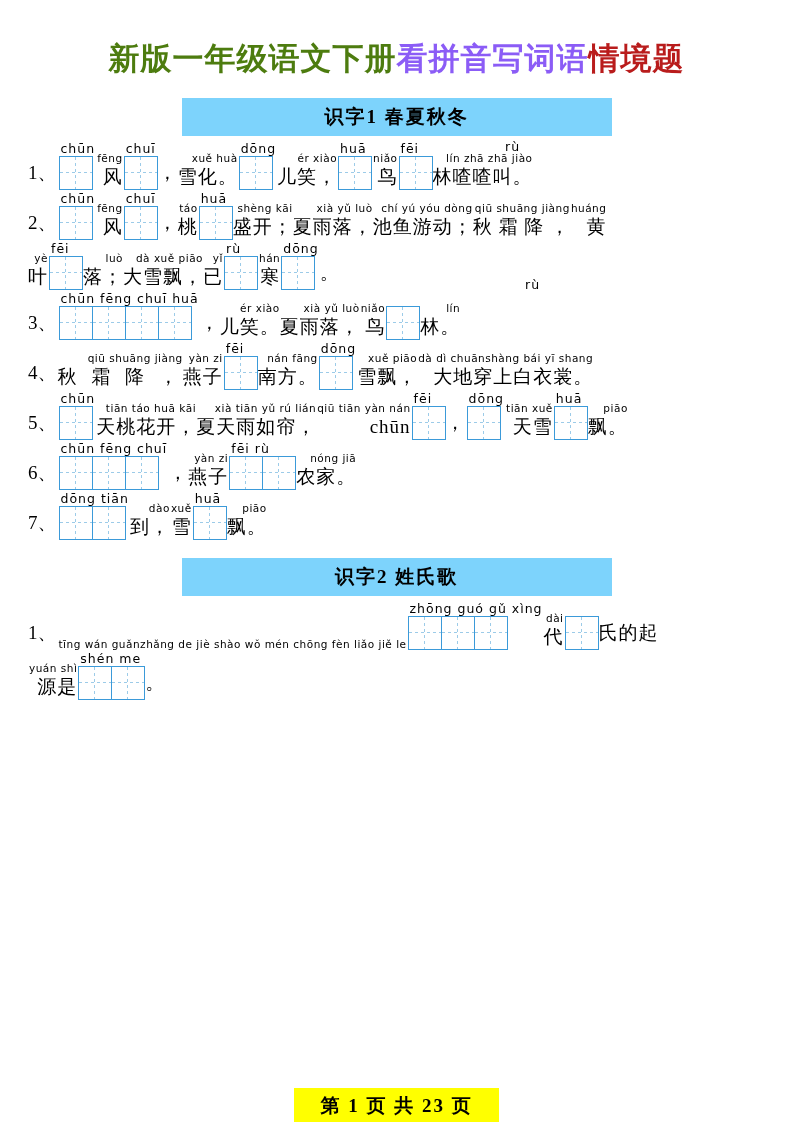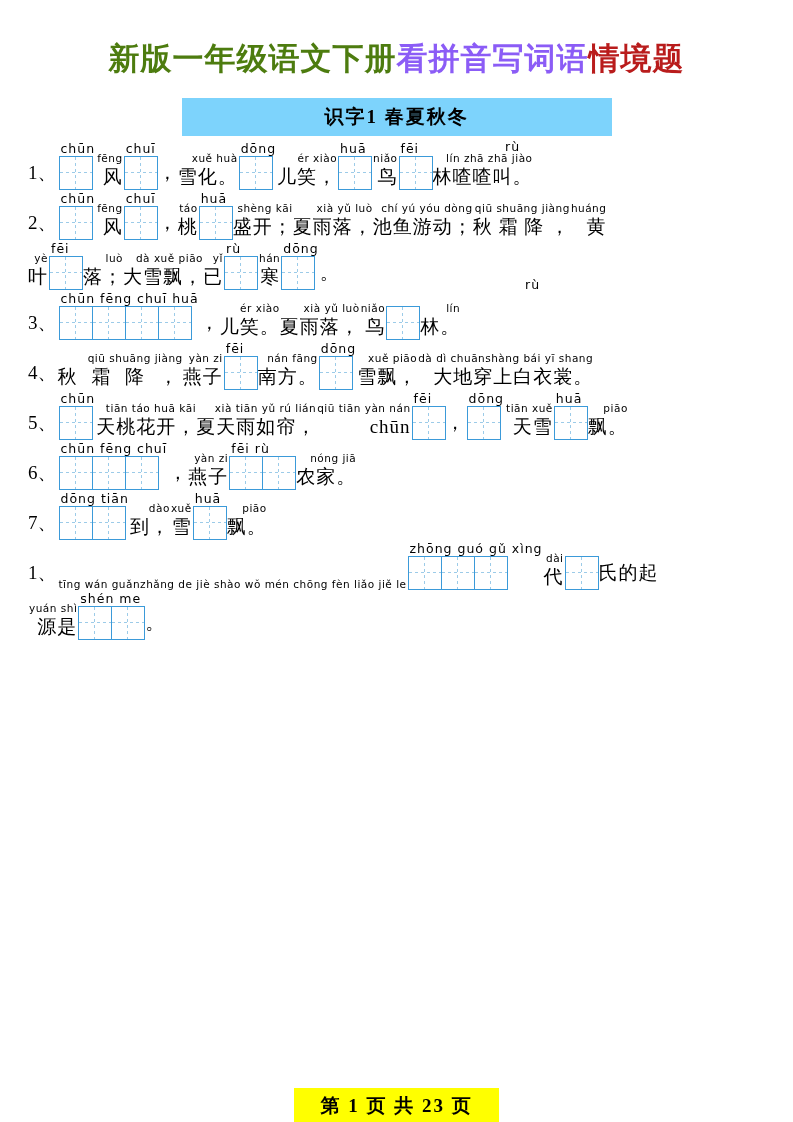--- a/index.html
+++ b/index.html
@@ -572,20 +572,21 @@
         </span>
 
         <span class="mini">
           <span class="mpy">piāo</span>
           <span class="mtxt">飘。</span>
         </span>
       </div>
     </div>
   </div>
 
+  <div class="sec-bar">识字2  姓氏歌</div>
 
   <div class="content">
     <div class="line">
       <div class="row">
         <span class="num">1、</span>
 
         <span class="mini">
           <span class="mpy">tīng wán guǎnzhǎng  de  jiè shào wǒ  mén chōng fèn liǎo jiě  le</span>
         </span>
 

